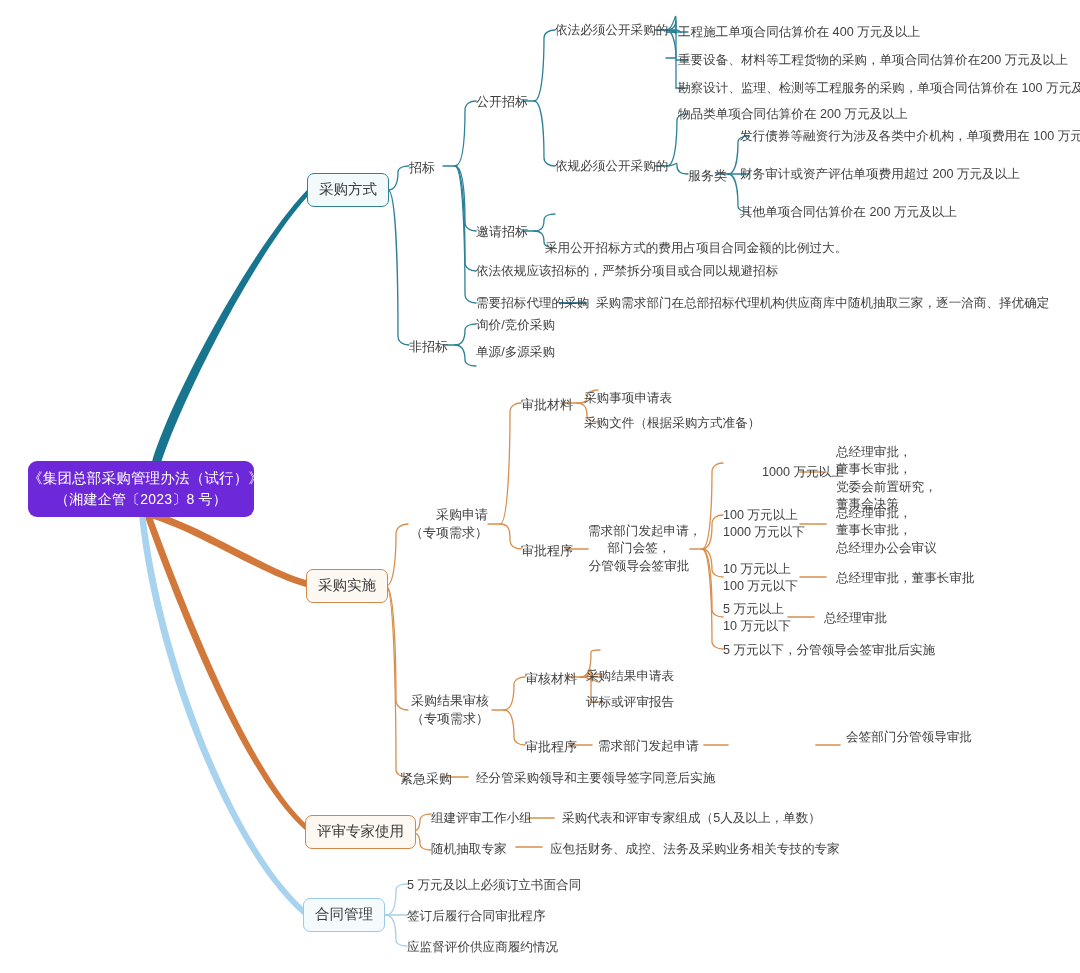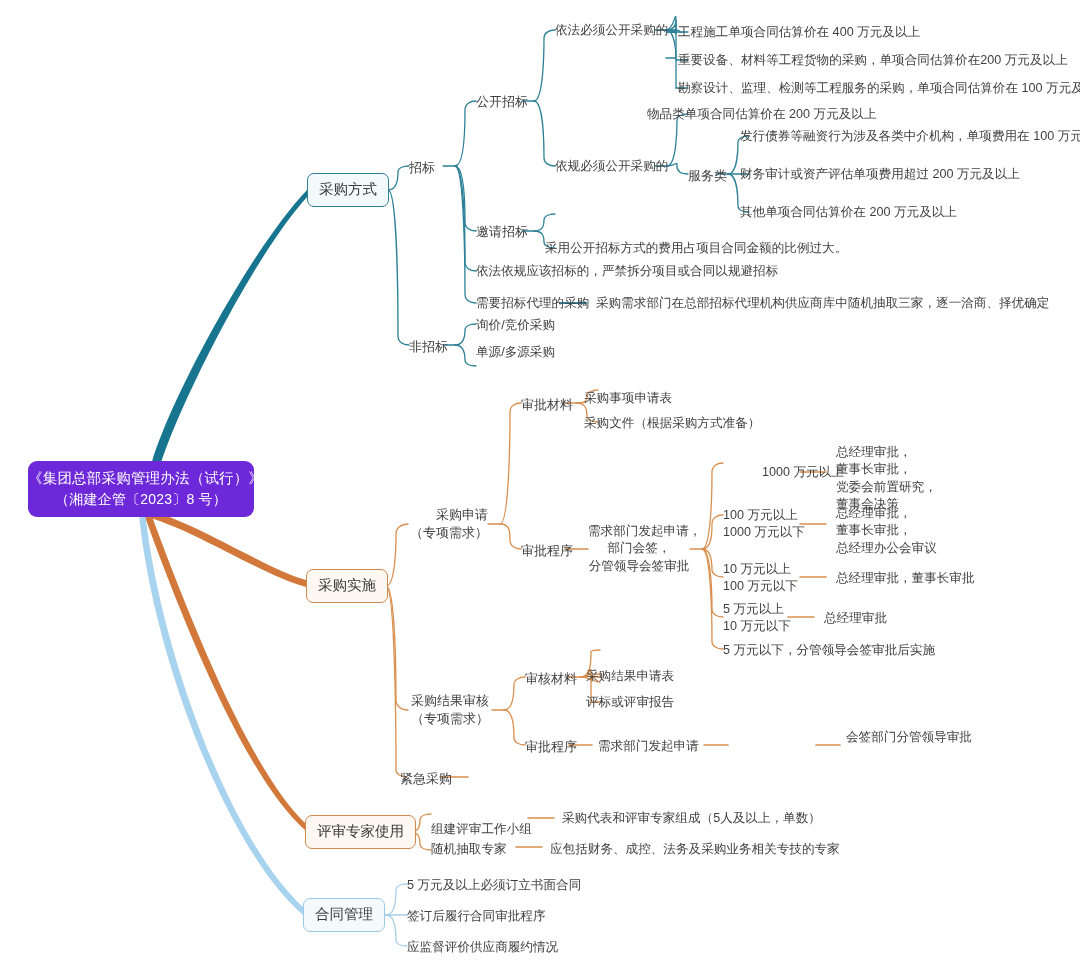--- a/index.html
+++ b/index.html
@@ -191,21 +191,21 @@
   <div class="t" style="left:476px;top:262px;">依法依规应该招标的，严禁拆分项目或合同以规避招标</div>
   <div class="t" style="left:476px;top:294px;">需要招标代理的采购</div>
 
   <div class="t" style="left:555px;top:21px;">依法必须公开采购的</div>
   <div class="t" style="left:555px;top:157px;">依规必须公开采购的</div>
 
   <div class="t" style="left:678px;top:23px;">工程施工单项合同估算价在 400 万元及以上</div>
   <div class="t" style="left:678px;top:51px;">重要设备、材料等工程货物的采购，单项合同估算价在200 万元及以上</div>
   <div class="t" style="left:678px;top:79px;">勘察设计、监理、检测等工程服务的采购，单项合同估算价在 100 万元及以上</div>
 
-  <div class="t" style="left:647px;top:105px;">物品类单项合同估算价在 200 万元及以上</div>
+  <div class="t" style="left:678px;top:105px;">物品类单项合同估算价在 200 万元及以上</div>
   <div class="t n13" style="left:688px;top:166px;">服务类</div>
 
   <div class="t" style="left:740px;top:127px;">发行债券等融资行为涉及各类中介机构，单项费用在 100 万元及以上</div>
   <div class="t" style="left:740px;top:165px;">财务审计或资产评估单项费用超过 200 万元及以上</div>
   <div class="t" style="left:740px;top:203px;">其他单项合同估算价在 200 万元及以上</div>
 
   <div class="t" style="left:545px;top:239px;">采用公开招标方式的费用占项目合同金额的比例过大。</div>
 
   <div class="t" style="left:596px;top:294px;">采购需求部门在总部招标代理机构供应商库中随机抽取三家，逐一洽商、择优确定</div>
 
@@ -272,26 +272,27 @@
 
   <div class="t" style="left:586px;top:667px;">采购结果申请表</div>
   <div class="t" style="left:586px;top:693px;">评标或评审报告</div>
 
   <div class="t" style="left:598px;top:737px;">需求部门发起申请</div>
 
 
   <div class="t" style="left:846px;top:728px;">会签部门分管领导审批</div>
 
   <div class="t n13" style="left:400px;top:769px;">紧急采购</div>
+  <div class="t" style="left:476px;top:769px;">经分管采购领导和主要领导签字同意后实施</div>
 
   <div class="node branch orange" style="left:305px;top:815px;">
     <span>评审专家使用</span>
   </div>
 
-  <div class="t" style="left:431px;top:809px;margin-top:11px;">组建评审工作小组</div>
+  <div class="t" style="left:431px;top:809px;">组建评审工作小组</div>
   <div class="t" style="left:431px;top:840px;">随机抽取专家</div>
 
   <div class="t" style="left:562px;top:809px;">采购代表和评审专家组成（5人及以上，单数）</div>
   <div class="t" style="left:550px;top:840px;">应包括财务、成控、法务及采购业务相关专技的专家</div>
 
   <div class="node branch blue" style="left:303px;top:898px;">
     <span>合同管理</span>
   </div>
 
   <div class="t" style="left:407px;top:876px;">5 万元及以上必须订立书面合同</div>

